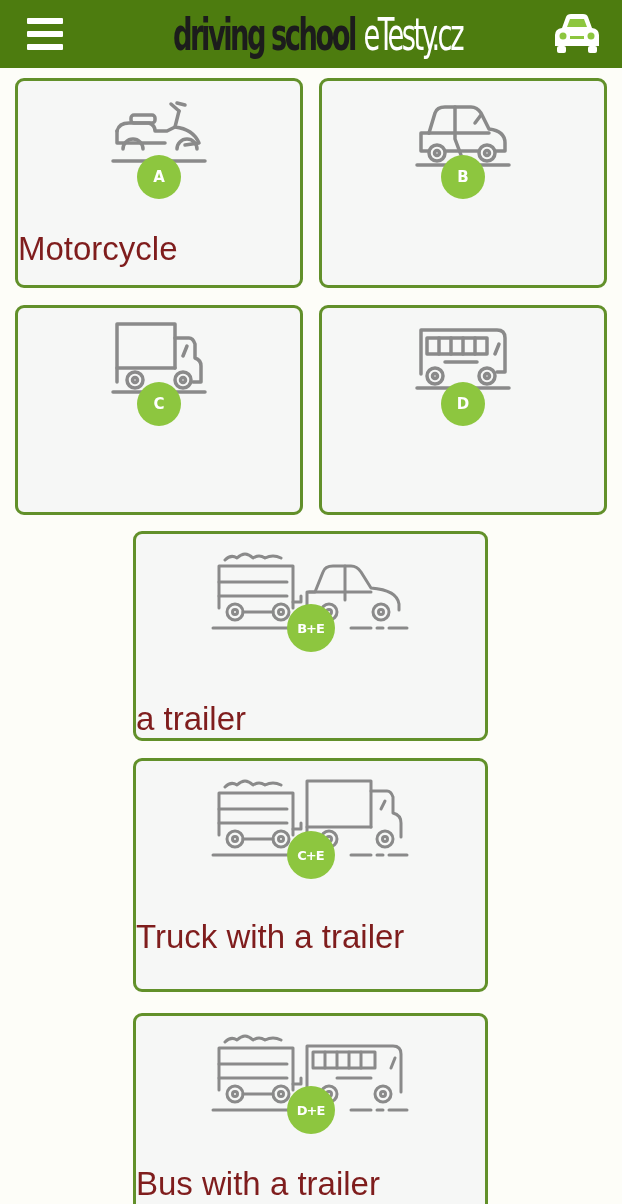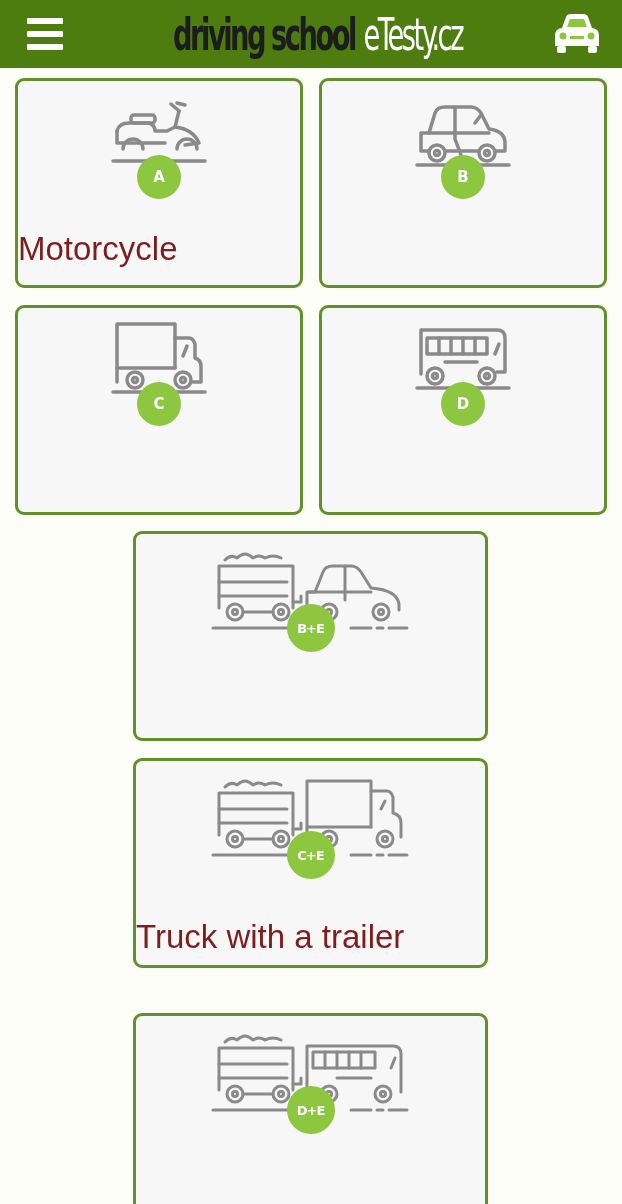--- a/index.html
+++ b/index.html
@@ -121,23 +121,24 @@
     <circle cx="70" cy="64" r="8"></circle>
       <circle cx="70" cy="64" r="2.5"></circle>
     <circle cx="118" cy="64" r="8"></circle>
       <circle cx="118" cy="64" r="2.5"></circle>
     <circle cx="170" cy="64" r="8"></circle>
       <circle cx="170" cy="64" r="2.5"></circle>
     <path d="M32 64 L62 64"></path>
     <path d="M2 80 L90 80 M140 80 L160 80 M166 80 L172 80 M178 80 L196 80"></path>
   </svg>
   <div class="badge wide" style="top:70px">B+E</div>
+  <div class="label" style="top:169px">a trailer</div>
 </div>
 
-<div class="card" style="left:133px;top:758px;width:355px;height:210px;">
+<div class="card" style="left:133px;top:758px;width:355px;height:234px;">
   <svg class="icon" style="top:14px" width="200" height="90" viewBox="0 0 200 90" fill="none" stroke="#8a8a8a" stroke-width="3" stroke-linecap="round" stroke-linejoin="round">
     <path d="M14 12 Q20 6 26 10 Q34 2 42 10 Q48 6 54 10 Q62 6 70 10"></path>
     <path d="M8 60 L8 18 L82 18 L82 60"></path>
     <path d="M8 34 L76 34 M8 48 L76 48"></path>
     <path d="M82 54 L90 54 L90 48"></path>
     <path d="M96 60 L96 6 L160 6 L160 52"></path>
     <path d="M96 52 L160 52"></path>
     <path d="M160 16 L176 16 Q180 16 182 22 L182 38 Q190 40 190 48 L190 62"></path>
     <path d="M174 26 L170 34"></path>
     <circle cx="24" cy="64" r="8"></circle>
@@ -171,13 +172,14 @@
     <circle cx="70" cy="64" r="8"></circle>
       <circle cx="70" cy="64" r="2.5"></circle>
     <circle cx="118" cy="64" r="8"></circle>
       <circle cx="118" cy="64" r="2.5"></circle>
     <circle cx="172" cy="64" r="8"></circle>
       <circle cx="172" cy="64" r="2.5"></circle>
     <path d="M32 64 L62 64"></path>
     <path d="M2 80 L90 80 M140 80 L160 80 M166 80 L172 80 M178 80 L196 80"></path>
   </svg>
   <div class="badge wide" style="top:70px">D+E</div>
+  <div class="label" style="top:152px">Bus with a trailer</div>
 </div>
 
 </body></html>

